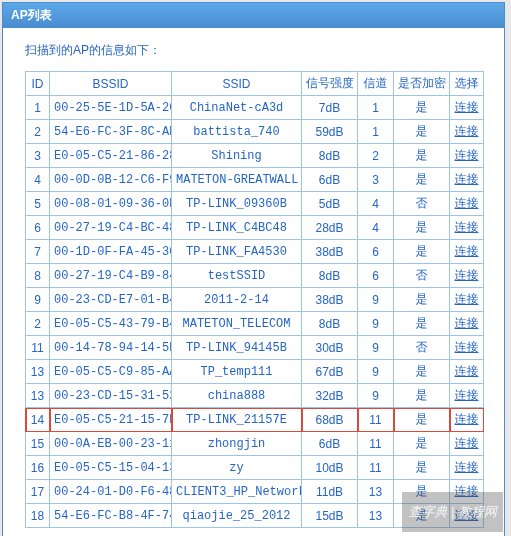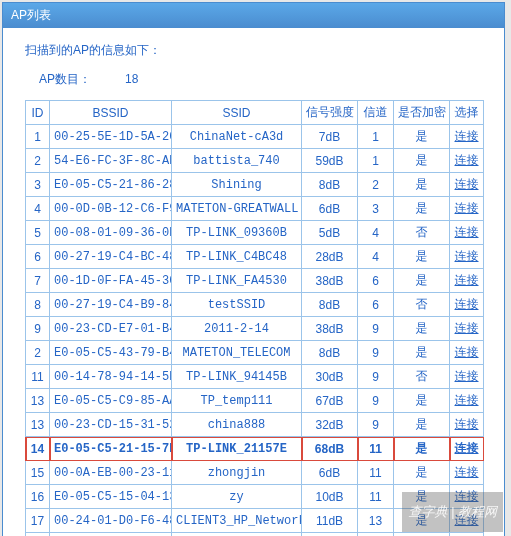--- a/index.html
+++ b/index.html
@@ -16,21 +16,21 @@
     width: 503px;
     background: #fff;
     border: 1px solid #4a8ccf;
     margin: 2px;
   }
   .panel-header {
     background: linear-gradient(to bottom, #5ba8e8, #4a8ccf);
     color: #fff;
     font-size: 12px;
     padding: 4px 8px;
-    font-weight: normal;
+    font-weight: bold;
   }
   .panel-body {
     padding: 14px 22px 12px 22px;
     color: #2565c6;
   }
   .info-line {
     color: #2565c6;
     margin-bottom: 12px;
   }
   .count-line {
@@ -72,21 +72,20 @@
     outline: 1px solid #d94a3c;
     outline-offset: -1px;
     position: relative;
   }
   tr.highlight {
     box-shadow: inset 0 0 0 1px #d94a3c;
   }
   tbody tr.highlight td {
     border-top: 1px solid #d94a3c;
     border-bottom: 1px solid #d94a3c;
-    font-weight: bold;
   }
   tbody tr.highlight td:first-child { border-left: 1px solid #d94a3c; }
   tbody tr.highlight td:last-child { border-right: 1px solid #d94a3c; }
   .watermark {
     position: absolute;
     right: 8px;
     bottom: 4px;
     color: rgba(255,255,255,0.85);
     background: rgba(80,80,80,0.35);
     font-size: 13px;
@@ -95,23 +94,20 @@
     pointer-events: none;
   }
 </style>
 </head>
 <body>
 
 <div class="panel">
   <div class="panel-header">AP列表</div>
   <div class="panel-body">
     <div class="info-line">扫描到的AP的信息如下：</div>
-    <div class="count-line">
-      <span>AP数目：</span><span class="gap"></span><span>18</span>
-    </div>
 
     <table class="ap-table">
       <thead>
         <tr>
           <th class="col-id">ID</th>
           <th class="col-bssid">BSSID</th>
           <th class="col-ssid">SSID</th>
           <th class="col-signal">信号强度</th>
           <th class="col-channel">信道</th>
           <th class="col-enc">是否加密</th>

